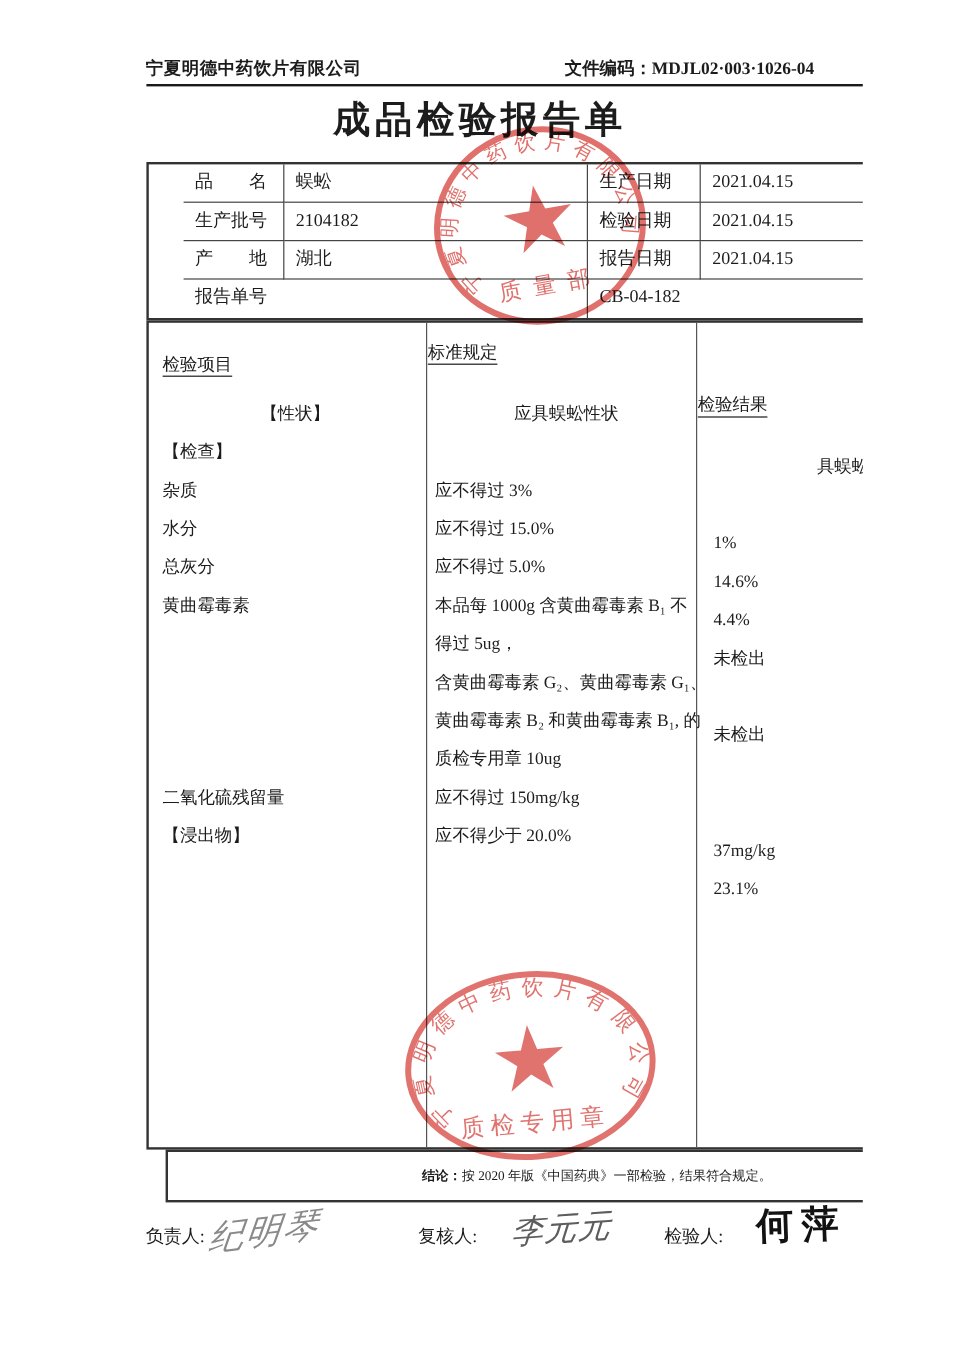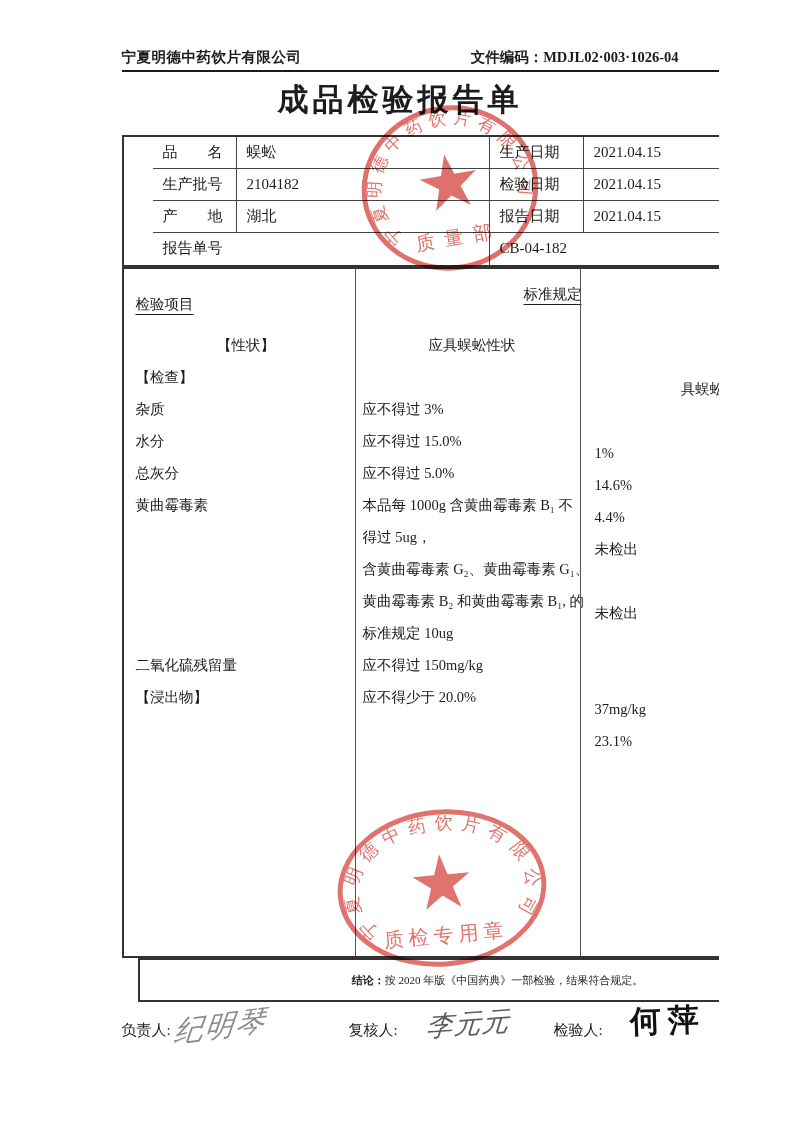--- a/index.html
+++ b/index.html
@@ -31,21 +31,21 @@
                 border:2px solid #333; font-size:14.5px; }
   .vline { position:absolute; top:0; bottom:0; width:1.5px; background:#555; }
   .vline.v1 { left:231px; } .vline.v2 { left:456px; }
   .mrow { display:flex; height:32px; line-height:32px; }
   .mrow.hdr { height:46px; line-height:30px; padding-top:10px; }
   .mrow.first { margin-top:14px;text-align:center; }
   .mc1 { width:233px; padding-left:12px; white-space:nowrap; }
   .mc2 { width:225px; padding-left:6px; white-space:nowrap; }
   .mc3 { flex:1; padding-left:13px; white-space:nowrap;margin-top:44px; }
   .mrow.hdr .mc1 { padding-left:12px;margin-top:10px; }
-  .mrow.hdr .mc2, .mrow.hdr .mc3 { text-align:right; padding-left:0; }
+  .mrow.hdr .mc2, .mrow.hdr .mc3 { text-align:left; padding-left:0; }
   .col-head { text-decoration:underline; text-underline-offset:5px; text-decoration-thickness:1px; }
   
   .conclusion { position:absolute; left:56px; top:958px; width:720px; height:44px;
                 border:2px solid #333; text-align:center; line-height:41px; font-size:11px; }
   .conclusion b { font-weight:bold; }
   
   .sig-label { position:absolute; font-size:15px; }
   .lab-resp { left:40px;  top:1021px; }
   .lab-rev  { left:267px; top:1021px; }
   .lab-insp { left:472px; top:1021px; }
@@ -142,21 +142,21 @@
       <div class="mc2">含黄曲霉毒素 G₂、黄曲霉毒素 G₁、</div>
       <div class="mc3">未检出</div>
     </div>
     <div class="mrow">
       <div class="mc1"></div>
       <div class="mc2">黄曲霉毒素 B₂ 和黄曲霉毒素 B₁, 的</div>
       <div class="mc3"></div>
     </div>
     <div class="mrow">
       <div class="mc1"></div>
-      <div class="mc2">标准规定 10ug</div>
+      <div class="mc2">质检专用章 10ug</div>
       <div class="mc3"></div>
     </div>
     <div class="mrow">
       <div class="mc1">二氧化硫残留量</div>
       <div class="mc2">应不得过 150mg/kg</div>
       <div class="mc3">37mg/kg</div>
     </div>
     <div class="mrow">
       <div class="mc1">【浸出物】</div>
       <div class="mc2">应不得少于 20.0%</div>

